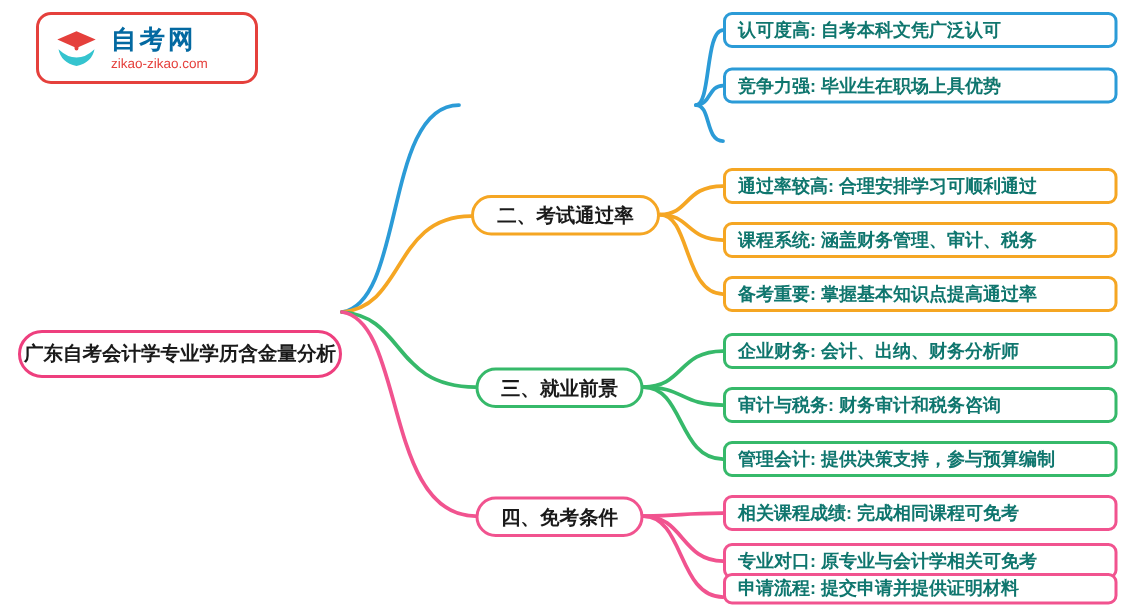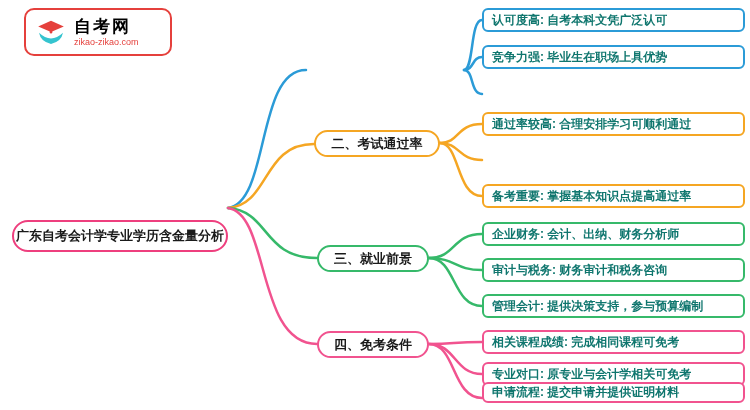--- a/index.html
+++ b/index.html
@@ -40,21 +40,21 @@
   .l3a { top:222px; } .l3b { top:258px; } .l3c { top:294px; }
   .l4a { top:330px; } .l4b { top:362px; } .l4c { top:382px; height:21px; }
 
   .logo {
     position:absolute; left:24px; top:8px; width:148px; height:48px;
     border:2px solid #e5403c; border-radius:10px; background:#fff;
     display:flex; align-items:center; gap:7px; padding:4px 9px; z-index:3;
   }
   .logo-icon { width:32px; height:32px; flex:0 0 auto; }
   .logo-text { display:flex; flex-direction:column; line-height:1.15; }
-  .logo-title { color:#000000; font-weight:bold; font-size:17px; letter-spacing:2px; }
+  .logo-title { color:#0369a1; font-weight:bold; font-size:17px; letter-spacing:2px; }
   .logo-sub   { color:#e5403c; font-size:9px; }
 </style>
 </head>
 <body>
 
 <div class="canvas">
 
   <svg class="wires" viewBox="0 0 750 410" aria-hidden="true">
     <g fill="none" stroke-width="2.5" stroke-linecap="round">
 
@@ -96,20 +96,21 @@
   <div class="node root" style="border-color: rgb(238, 63, 126); margin-top: 28px;">广东自考会计学专业学历含金量分析</div>
 
   <div class="node branch b2" style="border-color: rgb(245, 166, 35);">二、考试通过率</div>
   <div class="node branch b3" style="border-color: rgb(54, 185, 106);">三、就业前景</div>
   <div class="node branch b4" style="border-color: rgb(241, 83, 143);">四、免考条件</div>
 
   <div class="node leaf l1a" style="border-color: rgb(43, 155, 215);">认可度高: 自考本科文凭广泛认可</div>
   <div class="node leaf l1b" style="border-color: rgb(43, 155, 215);">竞争力强: 毕业生在职场上具优势</div>
 
   <div class="node leaf l2a" style="border-color: rgb(245, 166, 35);">通过率较高: 合理安排学习可顺利通过</div>
+  <div class="node leaf l2b" style="border-color: rgb(245, 166, 35);">课程系统: 涵盖财务管理、审计、税务</div>
   <div class="node leaf l2c" style="border-color: rgb(245, 166, 35);">备考重要: 掌握基本知识点提高通过率</div>
 
   <div class="node leaf l3a" style="border-color: rgb(54, 185, 106);">企业财务: 会计、出纳、财务分析师</div>
   <div class="node leaf l3b" style="border-color: rgb(54, 185, 106);">审计与税务: 财务审计和税务咨询</div>
   <div class="node leaf l3c" style="border-color: rgb(54, 185, 106);">管理会计: 提供决策支持，参与预算编制</div>
 
   <div class="node leaf l4a" style="border-color: rgb(241, 83, 143);">相关课程成绩: 完成相同课程可免考</div>
   <div class="node leaf l4b" style="border-color: rgb(241, 83, 143);">专业对口: 原专业与会计学相关可免考</div>
   <div class="node leaf l4c" style="border-color: rgb(241, 83, 143);">申请流程: 提交申请并提供证明材料</div>
 

